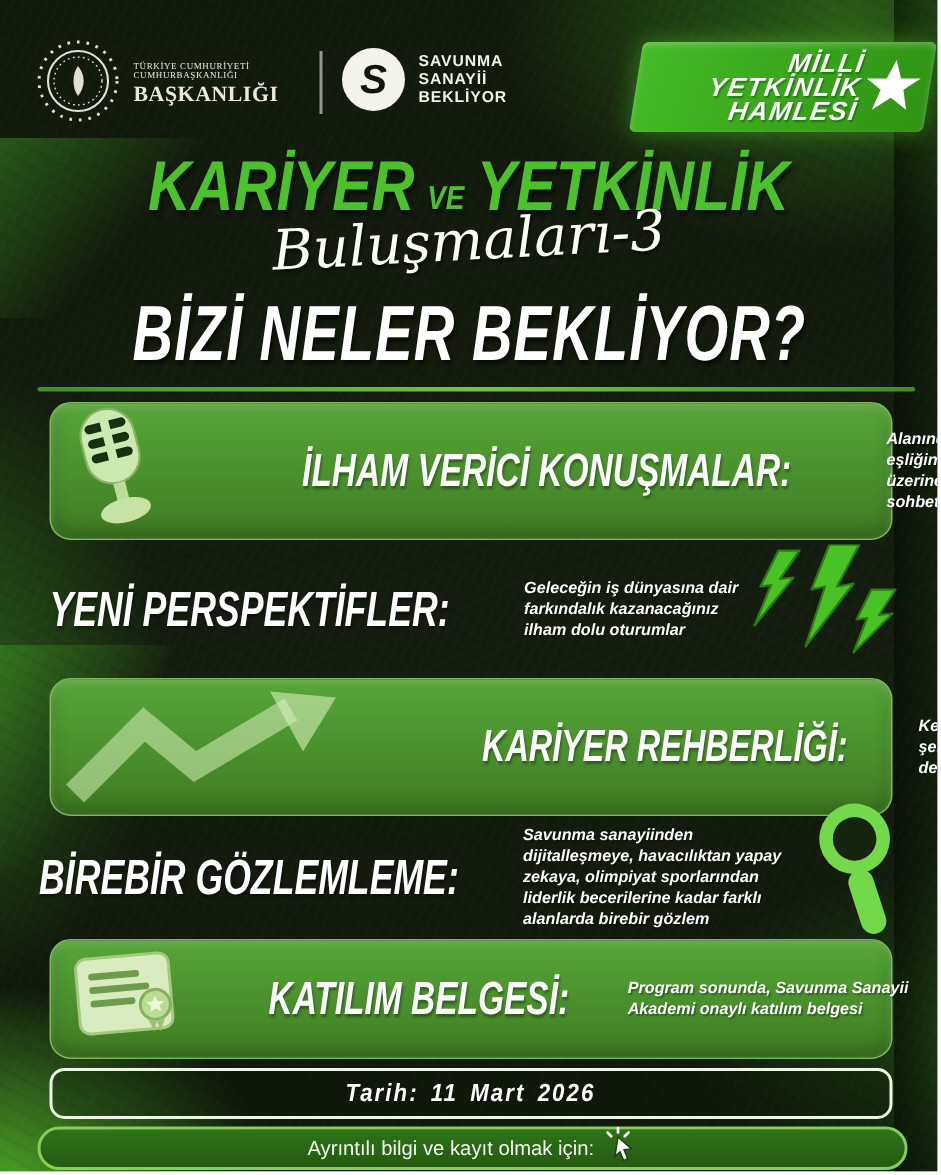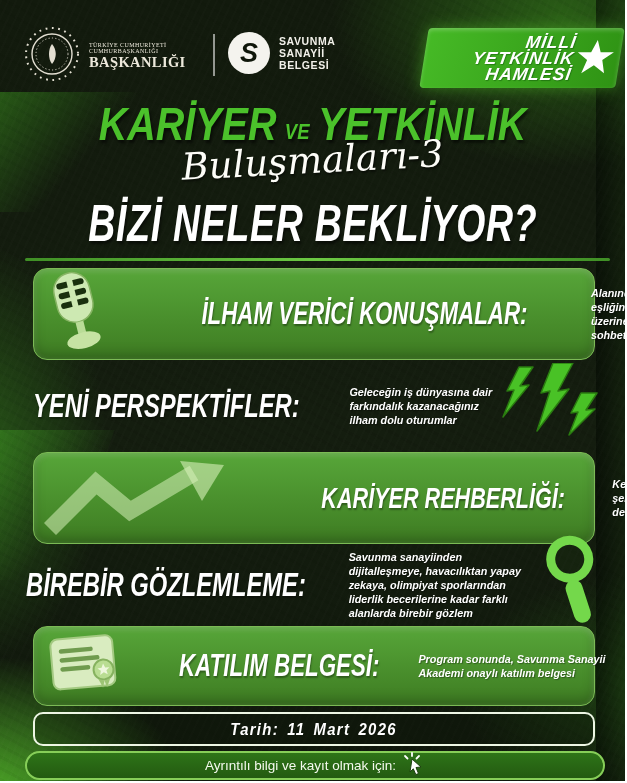--- a/index.html
+++ b/index.html
@@ -129,21 +129,21 @@
       <span class="gov-small">CUMHURBAŞKANLIĞI</span>
       <span class="gov-big">BAŞKANLIĞI</span>
     </span>
   </div>
   <div class="layer logo-divider"></div>
   <div class="layer akademi-group">
     <span class="s-disc">S</span>
     <span class="akademi-text">
       <span>SAVUNMA</span>
       <span>SANAYİİ</span>
-      <span>BELGESİ</span>
+      <span>BEKLİYOR</span>
     </span>
   </div>
   <div class="layer badge">
     <div class="badge-lines">
       <div>MİLLİ</div>
       <div>YETKİNLİK</div>
       <div>HAMLESİ</div>
     </div>
     <span class="badge-star">
       <svg width="38" height="38" viewBox="0 0 40 40">

